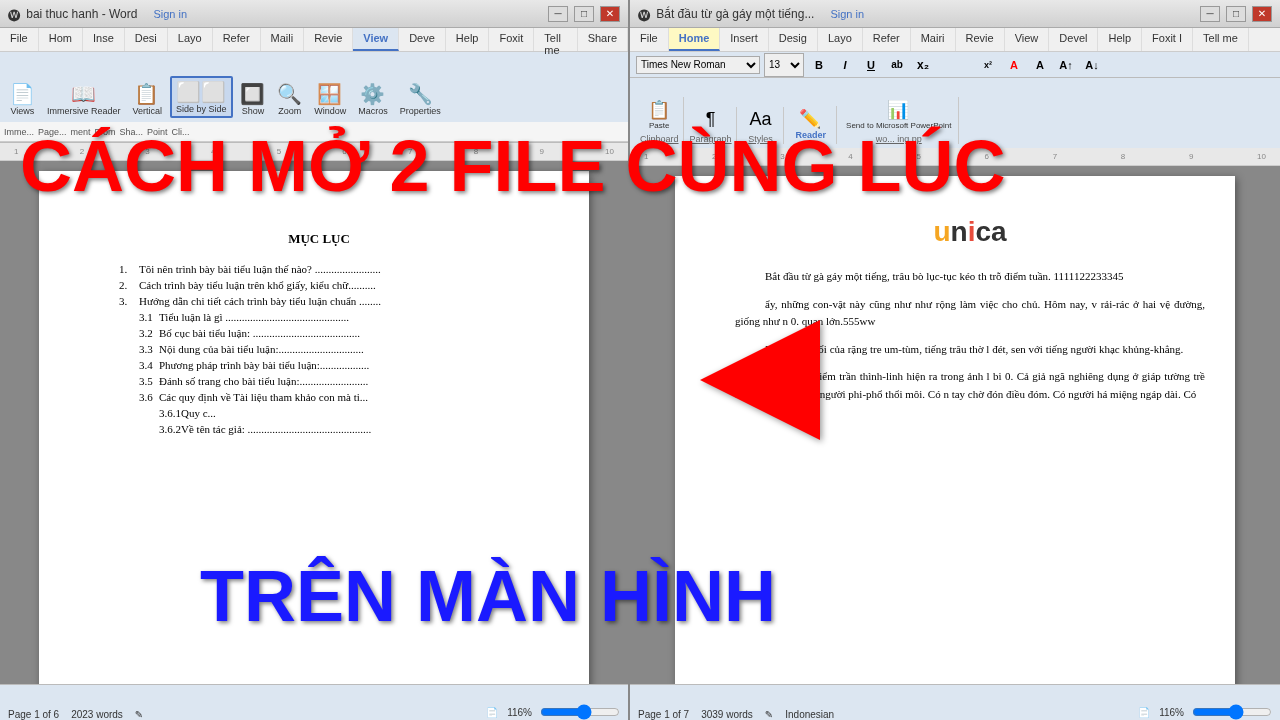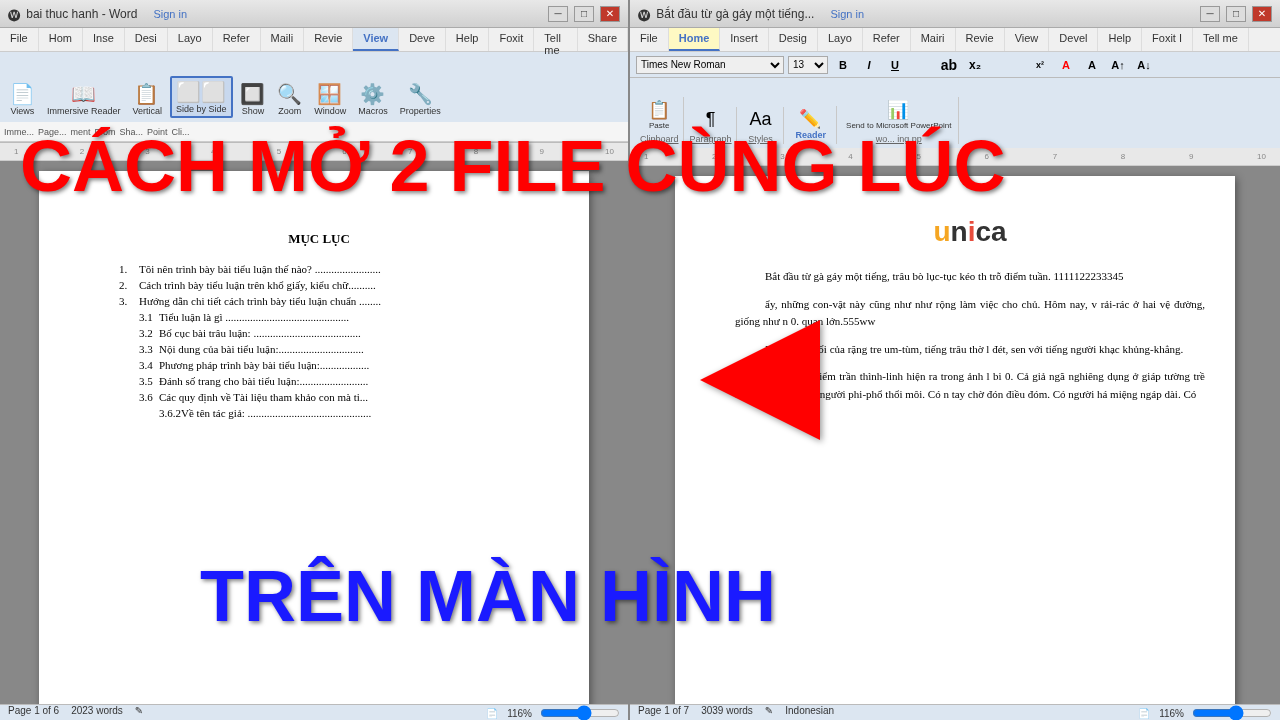--- a/index.html
+++ b/index.html
@@ -19,32 +19,32 @@
 
     
     .ribbon { background: #dce6f1; border-bottom: 1px solid #bbb; }
     .ribbon-tabs { display: flex; height: 24px; background: #f0f0f0; border-bottom: 1px solid #ccc; }
     .ribbon-tab { padding: 4px 10px; font-size: 11px; cursor: pointer; border-right: 1px solid #ddd; color: #333; }
     .ribbon-tab.active { background: #dce6f1; border-bottom: 2px solid #4472c4; color: #4472c4; font-weight: bold; }
     .ribbon-content { display: flex; align-items: flex-end; padding: 4px 6px; gap: 4px; min-height: 70px; background: #dce6f1; }
     .ribbon-item { display: flex; flex-direction: column; align-items: center; cursor: pointer; padding: 2px 4px; border-radius: 2px; }
     .ribbon-item .icon { font-size: 20px; }
     .ribbon-item .label { font-size: 9px; color: #333; text-align: center; }
-    .font-selector { width: 148px; height: 18px; font-size: 10px; border: 1px solid #aaa; }
-    .size-selector { width: 40px; height: 18px; font-size: 10px; border: 1px solid #aaa; }
+    .font-selector { width: 124px; height: 18px; font-size: 10px; border: 1px solid #aaa; }
+    .size-selector { width: 40px; height: 24px; font-size: 10px; border: 1px solid #aaa; }
 
     
     .ruler { height: 18px; background: #e8e8e8; border-bottom: 1px solid #ccc; display: flex; align-items: center; padding: 0 4px; font-size: 8px; color: #888; overflow: hidden; }
 
     
     .doc-area { flex: 1; overflow-y: auto; background: #888; padding: 10px; display: flex; justify-content: center; }
     .doc-page { background: white; width: 550px; min-height: 750px; padding: 60px 70px 60px 80px; box-shadow: 2px 2px 8px rgba(0,0,0,0.4); position: relative; }
 
     
-    .status-bar { height: 16px; background: #dce6f1; border-top: 1px solid #bbb; display: flex; align-items: flex-start; padding: 0 8px; font-size: 10px; color: #333; justify-content: space-between; }
+    .status-bar { height: 36px; background: #dce6f1; border-top: 1px solid #bbb; display: flex; align-items: flex-end; padding: 0 8px; font-size: 10px; color: #333; justify-content: space-between; }
     .status-left { display: flex; gap: 12px; }
     .status-right { display: flex; gap: 8px; align-items: center; }
     .zoom-slider { width: 80px; }
 
     
     .doc-title { text-align: center; font-size: 13px; font-weight: bold; margin-bottom: 16px; font-family: 'Times New Roman', Times, serif; }
     .toc-item { font-size: 11px; font-family: 'Times New Roman', Times, serif; margin-bottom: 4px; display: flex; }
     .toc-item .num { min-width: 20px; }
     .toc-indent { padding-left: 20px; }
     .toc-indent2 { padding-left: 40px; }
@@ -202,37 +202,41 @@
         <div class="toc-item">
           <span class="num">3.</span>
           <span>Hướng dẫn chi tiết cách trình bày tiểu luận chuẩn ........</span>
         </div>
         <div class="toc-item toc-indent">
           <span class="num">3.1</span>
           <span>Tiểu luận là gì .............................................</span>
         </div>
         <div class="toc-item toc-indent">
           <span class="num">3.2</span>
-          <span>Bố cục bài trâu luận: .......................................</span>
+          <span>Bố cục bài tiểu luận: .......................................</span>
         </div>
         <div class="toc-item toc-indent">
           <span class="num">3.3</span>
           <span>Nội dung của bài tiểu luận:...............................</span>
         </div>
         <div class="toc-item toc-indent">
           <span class="num">3.4</span>
           <span>Phương pháp trình bày bài tiểu luận:..................</span>
         </div>
         <div class="toc-item toc-indent">
           <span class="num">3.5</span>
           <span>Đánh số trang cho bài tiểu luận:.........................</span>
         </div>
         <div class="toc-item toc-indent">
           <span class="num">3.6</span>
           <span>Các quy định về Tài liệu tham khảo con mà ti...</span>
+        </div>
+        <div class="toc-item toc-indent2">
+          <span class="num">3.6.1</span>
+          <span>Quy c...</span>
         </div>
         <div class="toc-item toc-indent2">
           <span class="num">3.6.2</span>
           <span>Về tên tác giả: .............................................</span>
         </div>
       </div>
     </div>
 
     <div class="status-bar">
       <div class="status-left">
@@ -289,21 +293,21 @@
         </select>
         <button class="fmt-btn">
             <b>B</b>
           </button>
         <button class="fmt-btn">
             <i>I</i>
           </button>
         <button class="fmt-btn">
             <u>U</u>
           </button>
-        <button class="fmt-btn" style="font-size:14px;margin-left:28px;">ab</button>
+        <button class="fmt-btn" style="font-size:10px;">ab</button>
         <button class="fmt-btn" style="font-size:12px;">x₂</button>
         <button class="fmt-btn" style="font-size:9px;margin-left:39px;">x²</button>
         <button class="fmt-btn" style="color:red;">A</button>
         <button class="fmt-btn">A</button>
         <button class="fmt-btn">A↑</button>
         <button class="fmt-btn">A↓</button>
       </div>
 
       <div class="ribbon-right-content">
         <div class="ribbon-right-group">

